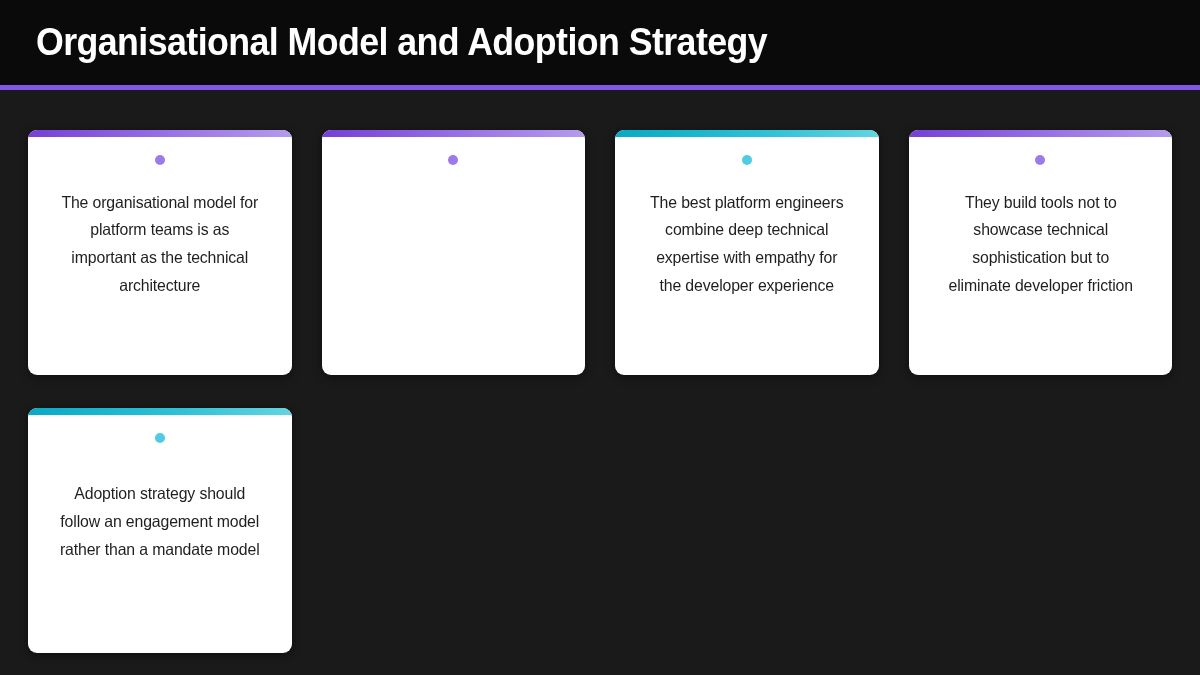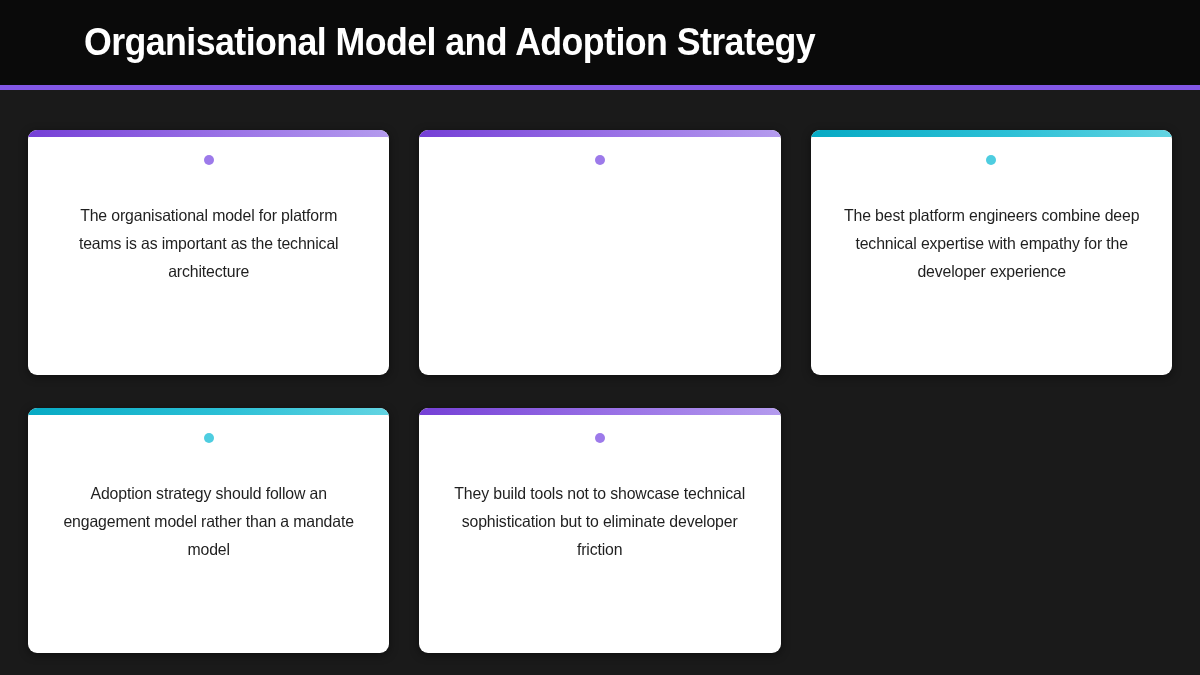--- a/index.html
+++ b/index.html
@@ -26,21 +26,20 @@
   }
 
   
   .header {
     position: relative;
     height: 85px;
     background: #0a0a0a;
     display: flex;
     align-items: center;
     flex: 0 0 auto;
-    padding-left: 48px;
   }
 
   .header-title {
     margin-left: 36px;
     font-family: "Liberation Sans", sans-serif;
     font-size: 38px;
     font-weight: bold;
     color: #ffffff;
     letter-spacing: -0.6px;
     line-height: 1.05;
@@ -53,21 +52,21 @@
     height: 5px;
     width: 100%;
     background: #8257e6;
     flex: 0 0 auto;
   }
 
   
   .grid {
     flex: 1 1 auto;
     display: grid;
-    grid-template-columns: repeat(3, 1fr);
+    grid-template-columns: repeat(4, 1fr);
     grid-template-rows: repeat(2, 1fr);
     column-gap: 30px;
     row-gap: 33px;
     padding: 40px 28px 22px 28px;
   }
 
   .card {
     position: relative;
     background: #ffffff;
     border-radius: 9px;
@@ -153,30 +152,30 @@
     </div>
 
     <div class="card accent-cyan">
       <div class="card-accent"></div>
       <div class="card-dot"></div>
       <div class="card-body">
         <p class="card-text">The best platform engineers combine deep technical expertise with empathy for the developer experience</p>
       </div>
     </div>
 
+    <div class="card accent-purple">
+      <div class="card-accent"></div>
+      <div class="card-dot"></div>
+      <div class="card-body">
+        <p class="card-text">They build tools not to showcase technical sophistication but to eliminate developer friction</p>
+      </div>
+    </div>
+
     <div class="card accent-cyan">
       <div class="card-accent"></div>
       <div class="card-dot"></div>
       <div class="card-body">
         <p class="card-text">Adoption strategy should follow an engagement model rather than a mandate model</p>
       </div>
     </div>
 
-    <div class="card accent-purple">
-      <div class="card-accent"></div>
-      <div class="card-dot"></div>
-      <div class="card-body">
-        <p class="card-text">They build tools not to showcase technical sophistication but to eliminate developer friction</p>
-      </div>
-    </div>
-
   </div>
 </div>
 
 </body></html>

